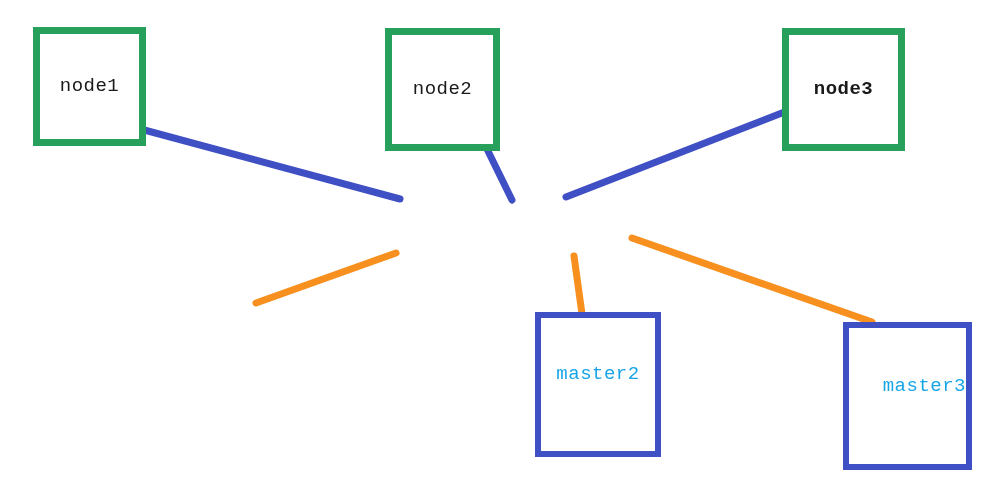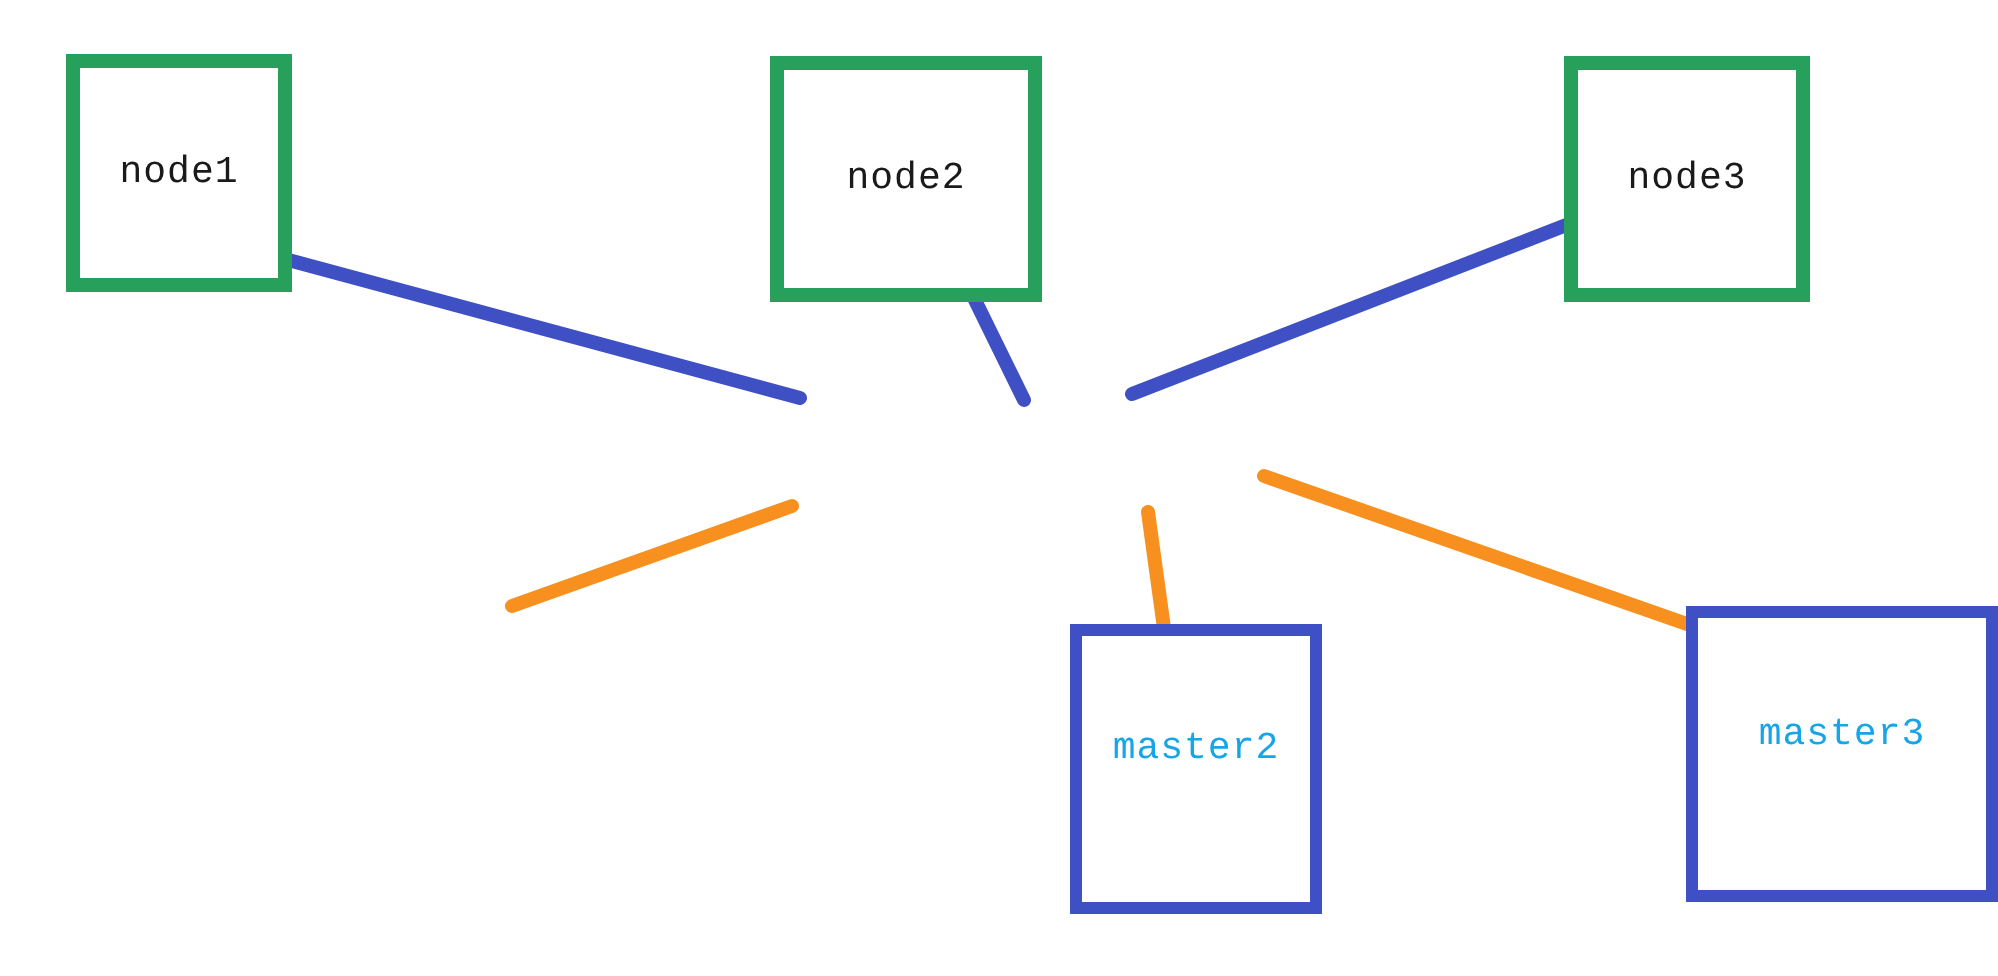--- a/index.html
+++ b/index.html
@@ -90,28 +90,28 @@
     <line stroke-linecap="round" x1="486" y1="147" x2="512" y2="200" stroke="#3f4fc4" stroke-width="7"></line>
     <line stroke-linecap="round" x1="787" y1="111" x2="566" y2="197" stroke="#3f4fc4" stroke-width="7"></line>
     <line stroke-linecap="round" x1="396" y1="253" x2="256" y2="303" stroke="#f7901e" stroke-width="7"></line>
     <line stroke-linecap="round" x1="574" y1="256" x2="582" y2="314" stroke="#f7901e" stroke-width="7"></line>
     <line stroke-linecap="round" x1="632" y1="238" x2="872" y2="322" stroke="#f7901e" stroke-width="7"></line>
   </svg>
 
   <div class="node-box worker" style="left: 33px; top: 27px; width: 113px; height: 119px; border-color: rgb(38, 160, 90);">
     <span class="node-label" style="color: rgb(26, 26, 26);">node1</span>
   </div>
-  <div class="node-box worker" style="left: 385px; top: 28px; width: 136px; height: 123px; border-color: rgb(38, 160, 90);">
+  <div class="node-box worker" style="left: 385px; top: 28px; width: 115px; height: 123px; border-color: rgb(38, 160, 90);">
     <span class="node-label" style="color: rgb(26, 26, 26);">node2</span>
   </div>
-  <div class="node-box worker" style="left: 782px; top: 28px; width: 123px; height: 123px; border-color: rgb(38, 160, 90);">
+  <div class="node-box worker" style="left: 782px; top: 28px; width: 123px; height: 123px; border-color: rgb(38, 160, 90); font-weight: bold;">
     <span class="node-label" style="color: rgb(26, 26, 26);">node3</span>
   </div>
 
 
   <div class="node-box master" style="left: 535px; top: 312px; width: 126px; height: 145px; border-color: rgb(63, 79, 196);">
     <span class="node-label" style="color: rgb(23, 165, 232);">master2</span>
   </div>
-  <div class="node-box master" style="left: 843px; top: 303px; width: 156px; height: 148px; border-color: rgb(63, 79, 196);">
+  <div class="node-box master" style="left: 843px; top: 322px; width: 129px; height: 148px; border-color: rgb(63, 79, 196); justify-content: flex-end;">
     <span class="node-label" style="color: rgb(23, 165, 232);">master3</span>
   </div>
 
 </div>
 
 </body></html>

